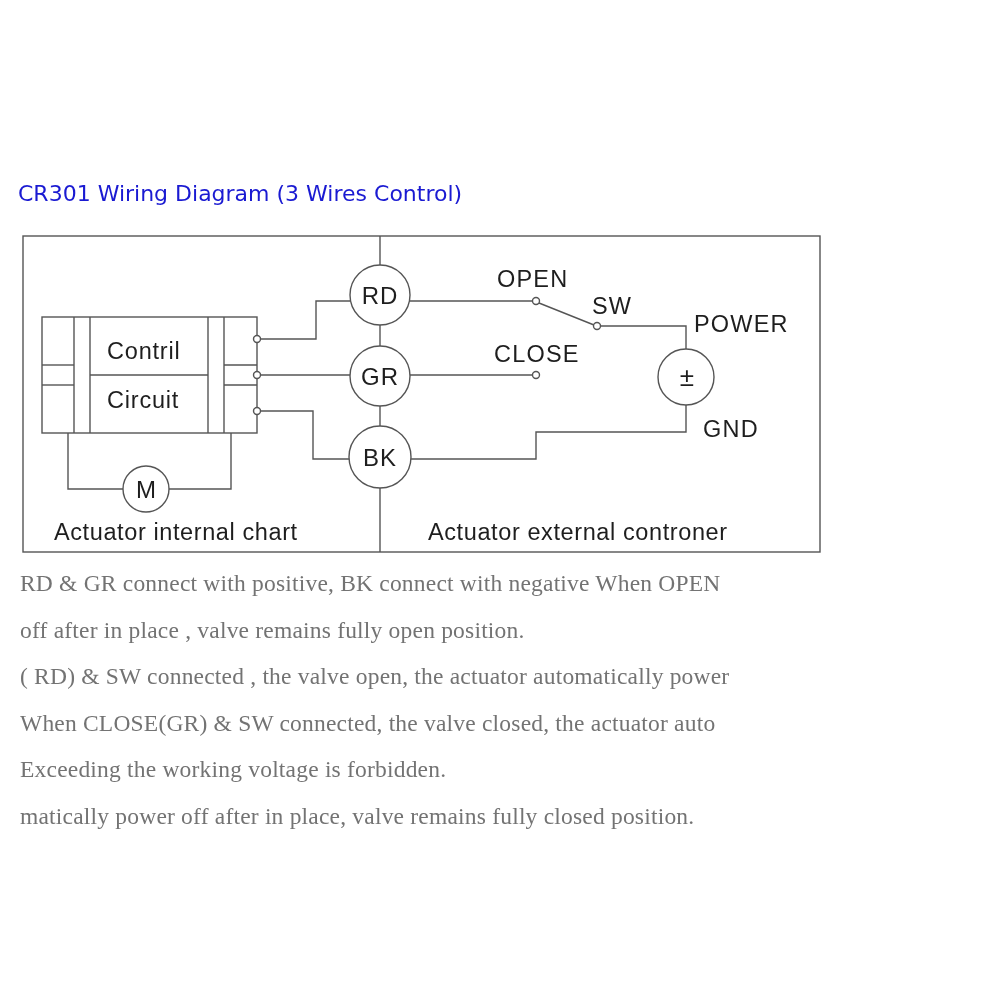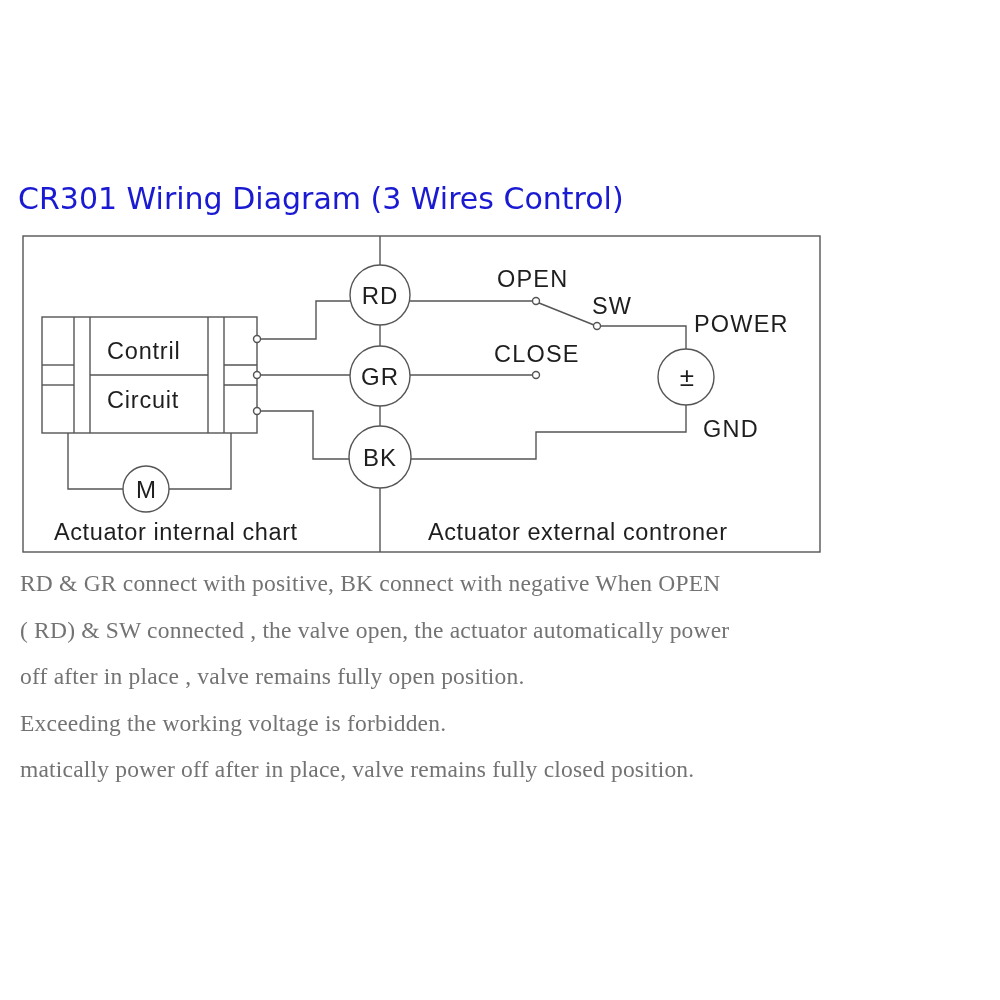--- a/index.html
+++ b/index.html
@@ -1,17 +1,17 @@
 <!DOCTYPE html>
 <html><head>
 <meta charset="utf-8">
 <style>
   html, body { margin:0; padding:0; background:#ffffff; }
   body { width:1000px; height:1000px; position:relative; overflow:hidden; font-family:"Liberation Sans", sans-serif; }
-  .title { position:absolute; left:18px; top:181px; font-family:"DejaVu Sans", sans-serif; font-size:30px; color:#1a1ad2; letter-spacing:0px; white-space:nowrap; }
+  .title { position:absolute; left:18px; top:181px; font-family:"DejaVu Sans", sans-serif; font-size:22px; color:#1a1ad2; letter-spacing:0px; white-space:nowrap; }
   svg.diagram { position:absolute; left:0; top:0; width:1000px; height:600px; }
   .para { position:absolute; left:20px; top:563px; width:980px; font-family:Liberation Serif, serif; font-size:23.5px; color:#737373; }
   .para .line { height:46.5px; line-height:40px; white-space:nowrap; letter-spacing:0.2px; }
   svg text { font-family:"Liberation Sans", sans-serif; fill:#1e1e1e; }
 </style>
 </head>
 <body>
 
 <div class="title">CR301 Wiring Diagram (3 Wires Control)</div>
 
@@ -78,17 +78,18 @@
   <text x="592" y="314" font-size="23.5" letter-spacing="1.2">SW</text>
   <text x="494" y="362" font-size="23.5" letter-spacing="1.2">CLOSE</text>
   <text x="694" y="332" font-size="23.5" letter-spacing="1.2">POWER</text>
   <text x="687" y="386" font-size="26" text-anchor="middle">±</text>
   <text x="703" y="437" font-size="23.5" letter-spacing="1.2">GND</text>
   <text x="428" y="540" font-size="23.5" letter-spacing="0.6">Actuator external controner</text>
 </svg>
 
 <div class="para">
   <div class="line">RD &amp; GR connect with positive, BK connect with negative When OPEN</div>
+  <div class="line">off after in place , valve remains fully open position.</div>
   <div class="line">( RD) &amp; SW connected , the valve open, the actuator automatically power</div>
-  <div class="line">off after in place , valve remains fully open position.</div>
+  <div class="line">When CLOSE(GR) &amp; SW connected, the valve closed, the actuator auto</div>
   <div class="line">Exceeding the working voltage is forbidden.</div>
   <div class="line">matically power off after in place, valve remains fully closed position.</div>
 </div>
 
 </body></html>

